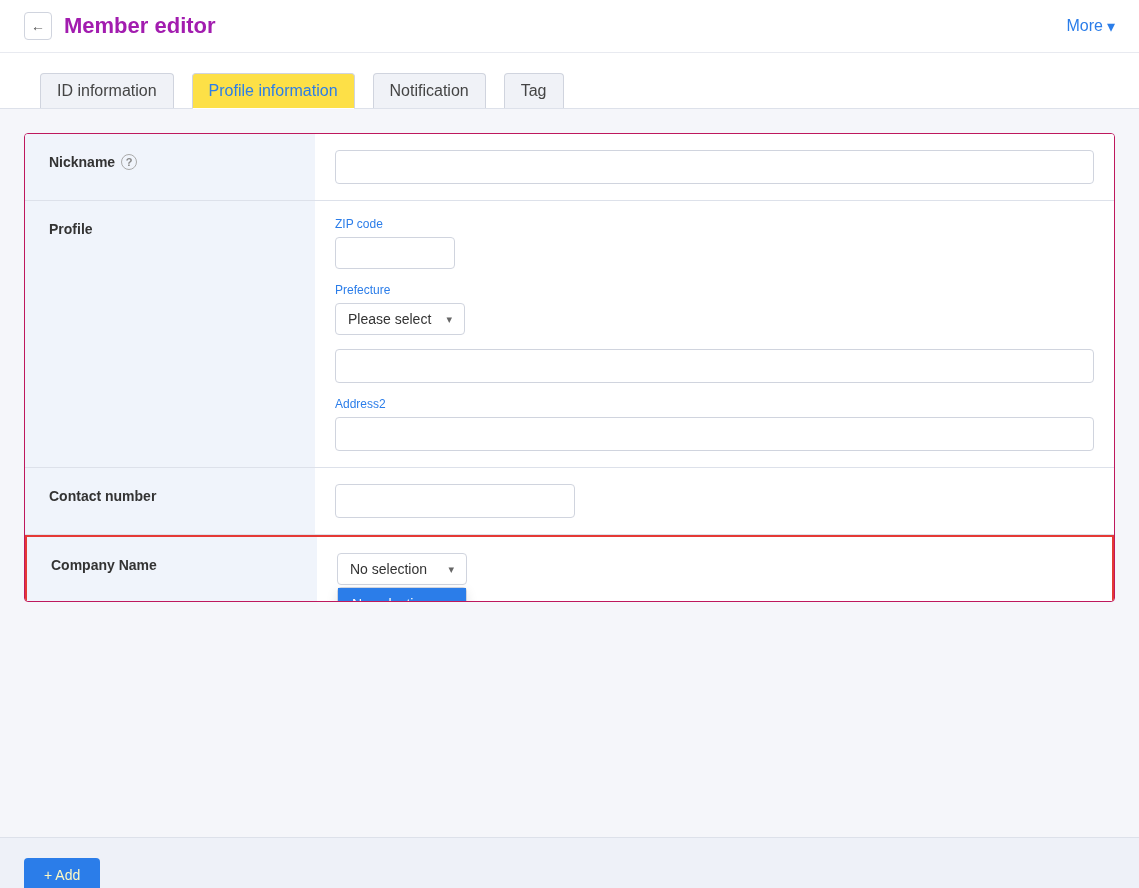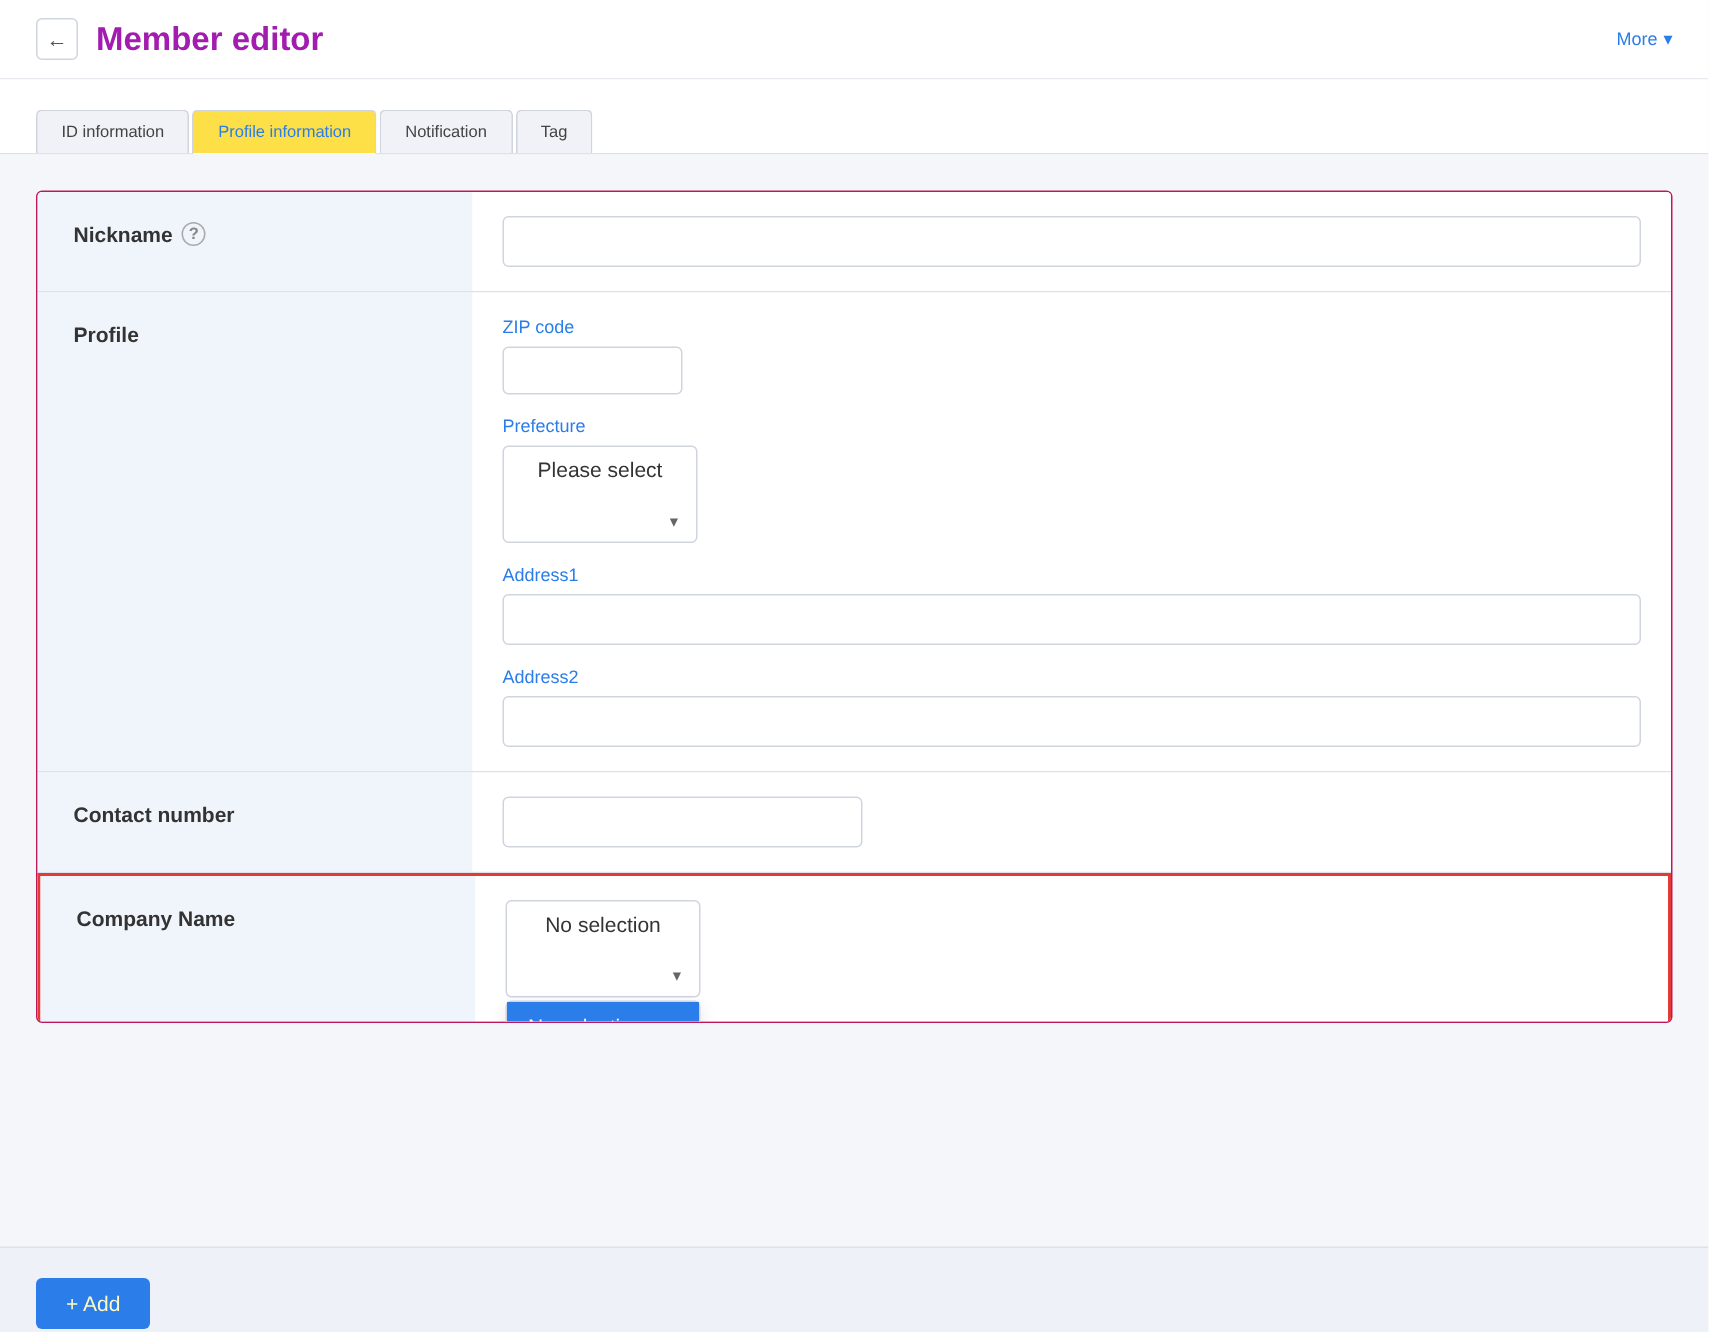--- a/index.html
+++ b/index.html
@@ -44,41 +44,42 @@
       font-size: 22px;
       font-weight: 700;
       color: #a21caf;
     }
     .more-btn {
       display: flex;
       align-items: center;
       gap: 4px;
       color: #2b7de9;
       cursor: pointer;
-      font-size: 12px;
+      font-size: 16px;
       background: none;
       border: none;
     }
     .tabs-bar {
       display: flex;
       padding: 20px 24px 0 24px;
       gap: 0;
       background: #fff;
       border-bottom: 1px solid #dde1ea;
     }
     .tab {
       padding: 8px 16px;
       border: 1px solid #d0d4de;
       border-bottom: none;
       border-radius: 4px 4px 0 0;
       cursor: pointer;
-      font-size: 11px;
+      font-size: 16px;
       color: #444;
       background: #f0f2f7;
       margin-right: 2px;
+      margin-left: 16px;
     }
     .tab.active {
       background: #fde047;
       color: #2b7de9;
       border-color: #d0d4de;
       border-bottom: 1px solid #fff;
       margin-bottom: -1px;
       z-index: 1;
       position: relative;
     }
@@ -168,30 +169,29 @@
     }
     .field-group {
       margin-bottom: 14px;
     }
     .field-group:last-child {
       margin-bottom: 0;
     }
     .select-btn {
       display: inline-flex;
       align-items: center;
-      gap: 20px;
+      gap: 4px;
       padding: 7px 12px;
       border: 1px solid #d0d4de;
       border-radius: 4px;
       background: #fff;
       font-size: 14px;
       color: #333;
       cursor: pointer;
       min-width: 130px;
-      flex-direction: column;
     }
     .select-btn .chevron {
       margin-left: auto;
       color: #666;
       font-size: 11px;
     }
     .company-row {
       border: 2.5px solid #e53935;
       position: relative;
     }
@@ -295,21 +295,20 @@
             <input class="small-input" type="text" style="">
           </div>
           <div class="field-group">
             <div class="field-label">Prefecture</div>
             <button class="select-btn">
               <span>Please select</span>
               <span class="chevron">▾</span>
             </button>
           </div>
           <div class="field-group">
-            <div class="field-label">Address1</div>
             <input class="text-input" type="text" style="">
           </div>
           <div class="field-group">
             <div class="field-label">Address2</div>
             <input class="text-input" type="text" style="">
           </div>
         </div>
       </div>
 
       <div class="form-row">

